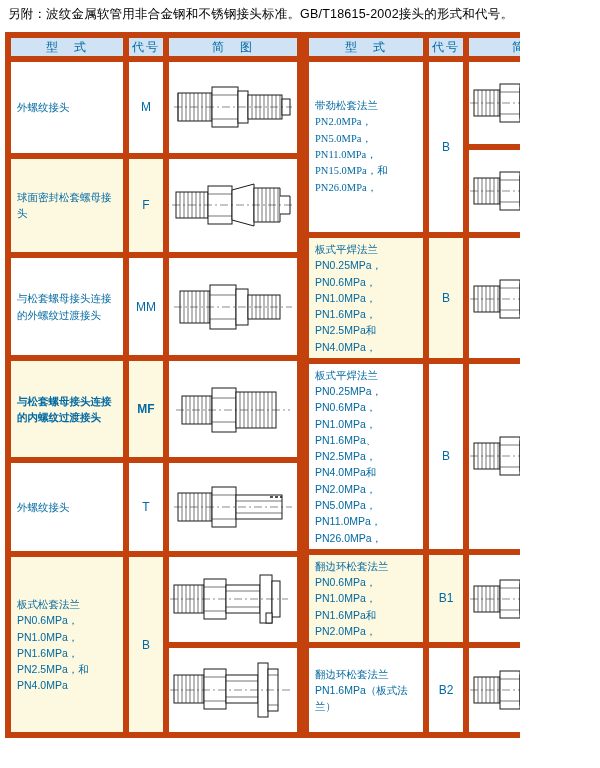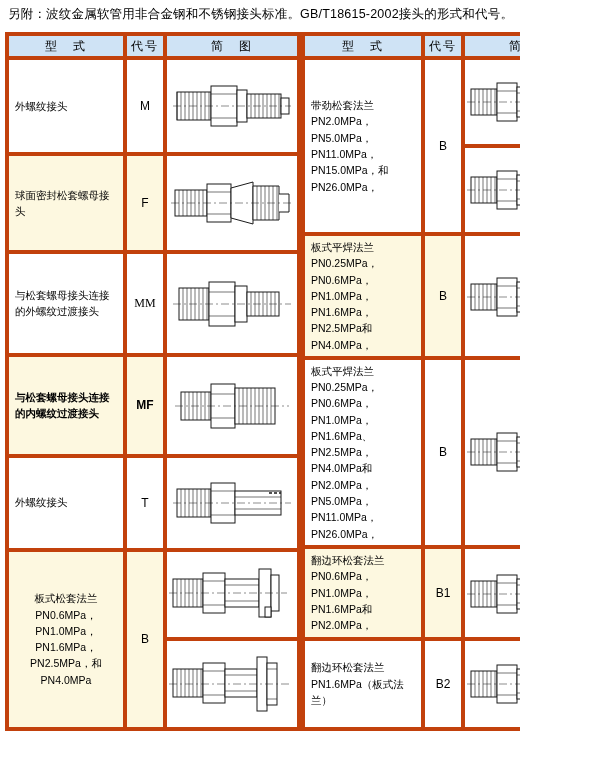--- a/index.html
+++ b/index.html
@@ -31,23 +31,23 @@
     display: flex;
     gap: 0px;
   }
   table {
     border-collapse: collapse;
     table-layout: fixed;
   }
   table.left { width: 294px; }
   table.right { width: 296px; }
   th, td {
-    border: 4px solid #c2410c;
+    border: 6px solid #c2410c;
     font-size: 11px;
-    color: #000000;
+    color: #0369a1;
     vertical-align: middle;
     padding: 0;
   }
   thead th {
     background: #cfe3f5;
     height: 24px;
     font-weight: normal;
     font-size: 12px;
     letter-spacing: 2px;
     text-align: center;
@@ -145,21 +145,21 @@
                   <path d="M84 22 L110 22 L110 56 L84 56 Z" fill="#fff"></path>
                   <path d="M88 22 L88 56 M92 22 L92 56 M96 22 L96 56 M100 22 L100 56 M104 22 L104 56 M108 22 L108 56" stroke-width="0.6"></path>
                   <path d="M110 30 L120 30 L120 48 L110 48" fill="#fff"></path>
                   <path d="M2 39 L124 39" stroke-width="0.5" stroke-dasharray="8 3 2 3"></path>
                 </g>
               </svg>
             </div>
           </td>
         </tr>
 
-        <tr style="height:94px;font-family:Liberation Serif, serif;">
+        <tr style="height:94px;">
           <td class="type white">与松套螺母接头连接的外螺纹过渡接头</td>
           <td class="code white">MM</td>
           <td class="fig">
             <div class="figwrap">
               <svg width="126" height="80" viewBox="0 0 126 80">
                 <g fill="none" stroke="#1a1a1a" stroke-width="1">
                   <rect x="10" y="24" width="30" height="32" fill="#fff"></rect>
                   <path d="M14 24 L14 56 M18 24 L18 56 M22 24 L22 56 M26 24 L26 56 M30 24 L30 56 M34 24 L34 56 M38 24 L38 56" stroke-width="0.6"></path>
                   <rect x="40" y="18" width="26" height="44" fill="#fff"></rect>
                   <path d="M40 28 L66 28 M40 52 L66 52" stroke-width="0.6"></path>
@@ -208,21 +208,21 @@
                   <path d="M66 30 L112 30 M66 42 L112 42" stroke-width="0.6"></path>
                   <path d="M100 26 L112 26" stroke-width="1.6" stroke-dasharray="3 2"></path>
                   <path d="M4 36 L122 36" stroke-width="0.5" stroke-dasharray="8 3 2 3"></path>
                 </g>
               </svg>
             </div>
           </td>
         </tr>
 
         <tr style="height:82px;">
-          <td class="type yellow" rowspan="2" style="white-space:pre-line;text-align:center;">板式松套法兰
+          <td class="type yellow" rowspan="2" style="white-space:pre-line;">板式松套法兰
 PN0.6MPa，PN1.0MPa，PN1.6MPa，PN2.5MPa，和PN4.0MPa</td>
           <td class="code yellow" rowspan="2">B</td>
           <td class="fig">
             <div class="figwrap">
               <svg width="126" height="74" viewBox="0 0 126 74">
                 <g fill="none" stroke="#1a1a1a" stroke-width="1">
                   <rect x="4" y="22" width="30" height="28" fill="#fff"></rect>
                   <path d="M8 22 L8 50 M12 22 L12 50 M16 22 L16 50 M20 22 L20 50 M24 22 L24 50 M28 22 L28 50 M32 22 L32 50" stroke-width="0.6"></path>
                   <rect x="34" y="16" width="22" height="40" fill="#fff"></rect>
                   <path d="M34 24 L56 24 M34 48 L56 48" stroke-width="0.6"></path>
@@ -269,21 +269,21 @@
       <thead>
         <tr>
           <th>型　式</th>
           <th>代号</th>
           <th>简　图</th>
         </tr>
       </thead>
       <tbody>
 
         <tr style="height:88px;">
-          <td class="type white" rowspan="2" style="white-space:pre-line;">带劲松套法兰
+          <td class="type white" rowspan="2" style="white-space:pre-line;font-family:Liberation Serif, serif;">带劲松套法兰
 PN2.0MPa，PN5.0MPa，PN11.0MPa，PN15.0MPa，和PN26.0MPa，</td>
           <td class="code white" rowspan="2">B</td>
           <td class="fig">
             <div class="figwrap">
               <svg width="126" height="78" viewBox="0 0 126 78">
                 <g fill="none" stroke="#1a1a1a" stroke-width="1">
                   <rect x="4" y="26" width="26" height="26" fill="#fff"></rect>
                   <path d="M8 26 L8 52 M12 26 L12 52 M16 26 L16 52 M20 26 L20 52 M24 26 L24 52 M28 26 L28 52" stroke-width="0.6"></path>
                   <rect x="30" y="20" width="20" height="38" fill="#fff"></rect>
                   <path d="M30 28 L50 28 M30 50 L50 50" stroke-width="0.6"></path>

